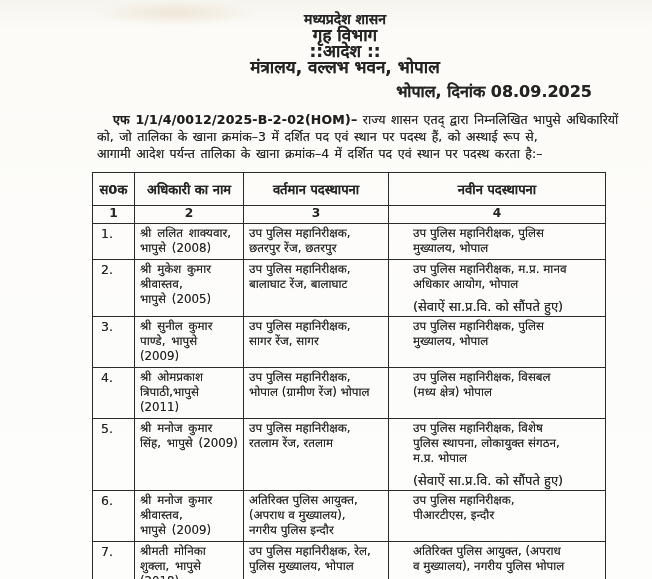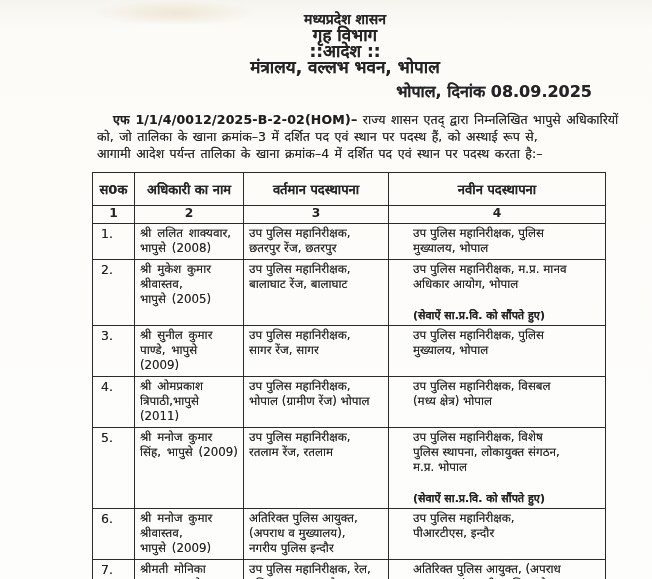--- a/index.html
+++ b/index.html
@@ -89,24 +89,23 @@
     color: #222;
   }
   .transfer-table tbody td.sno {
     padding-left: 8px;
     font-size: 12.5px;
   }
   .transfer-table tbody td.name { word-spacing: 2px; margin-left: 28px; }
   .transfer-table tbody td.newp { padding-left: 24px; }
   .note {
     display: block;
-    font-size: 11px;
+    font-size: 13px;
     line-height: 13px;
-    margin-top: 17px;
-    font-weight: bold;
+    margin-top: 8px;
   }
   .note:empty { display: none; }
 </style>
 </head>
 <body>
 
 <div class="page">
   <div class="smudge"></div>
 
   <div class="letterhead ink">

